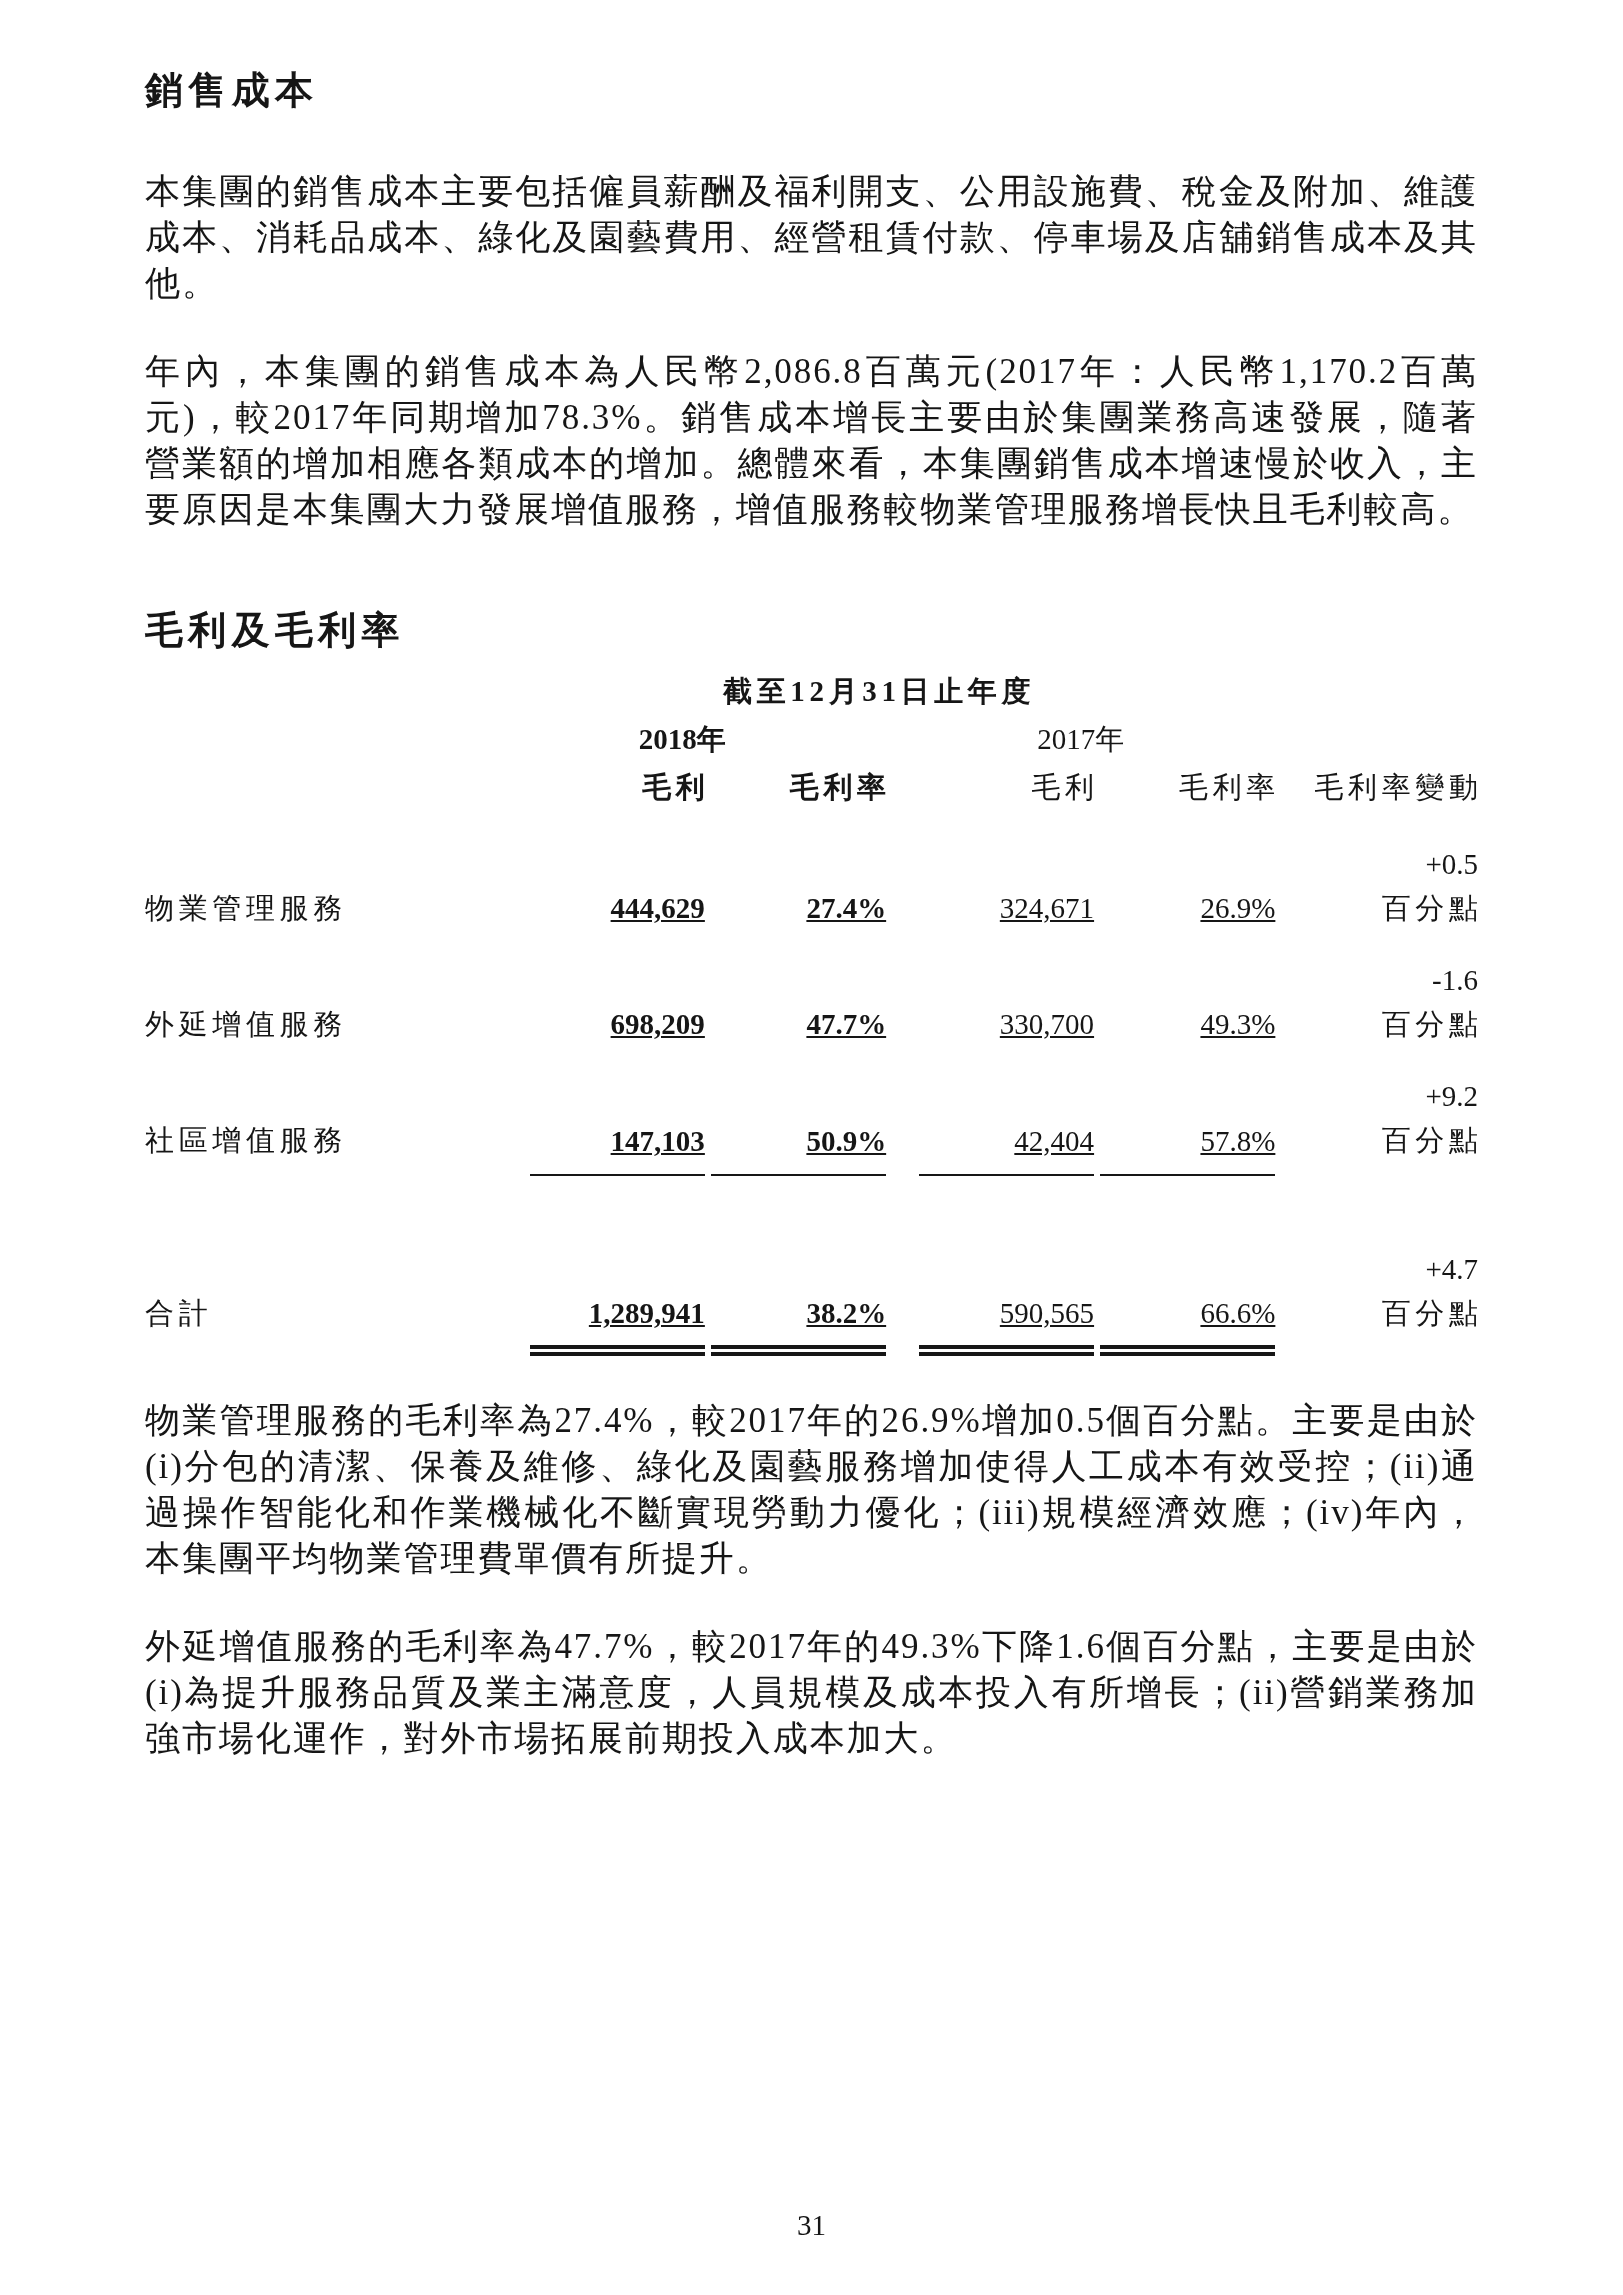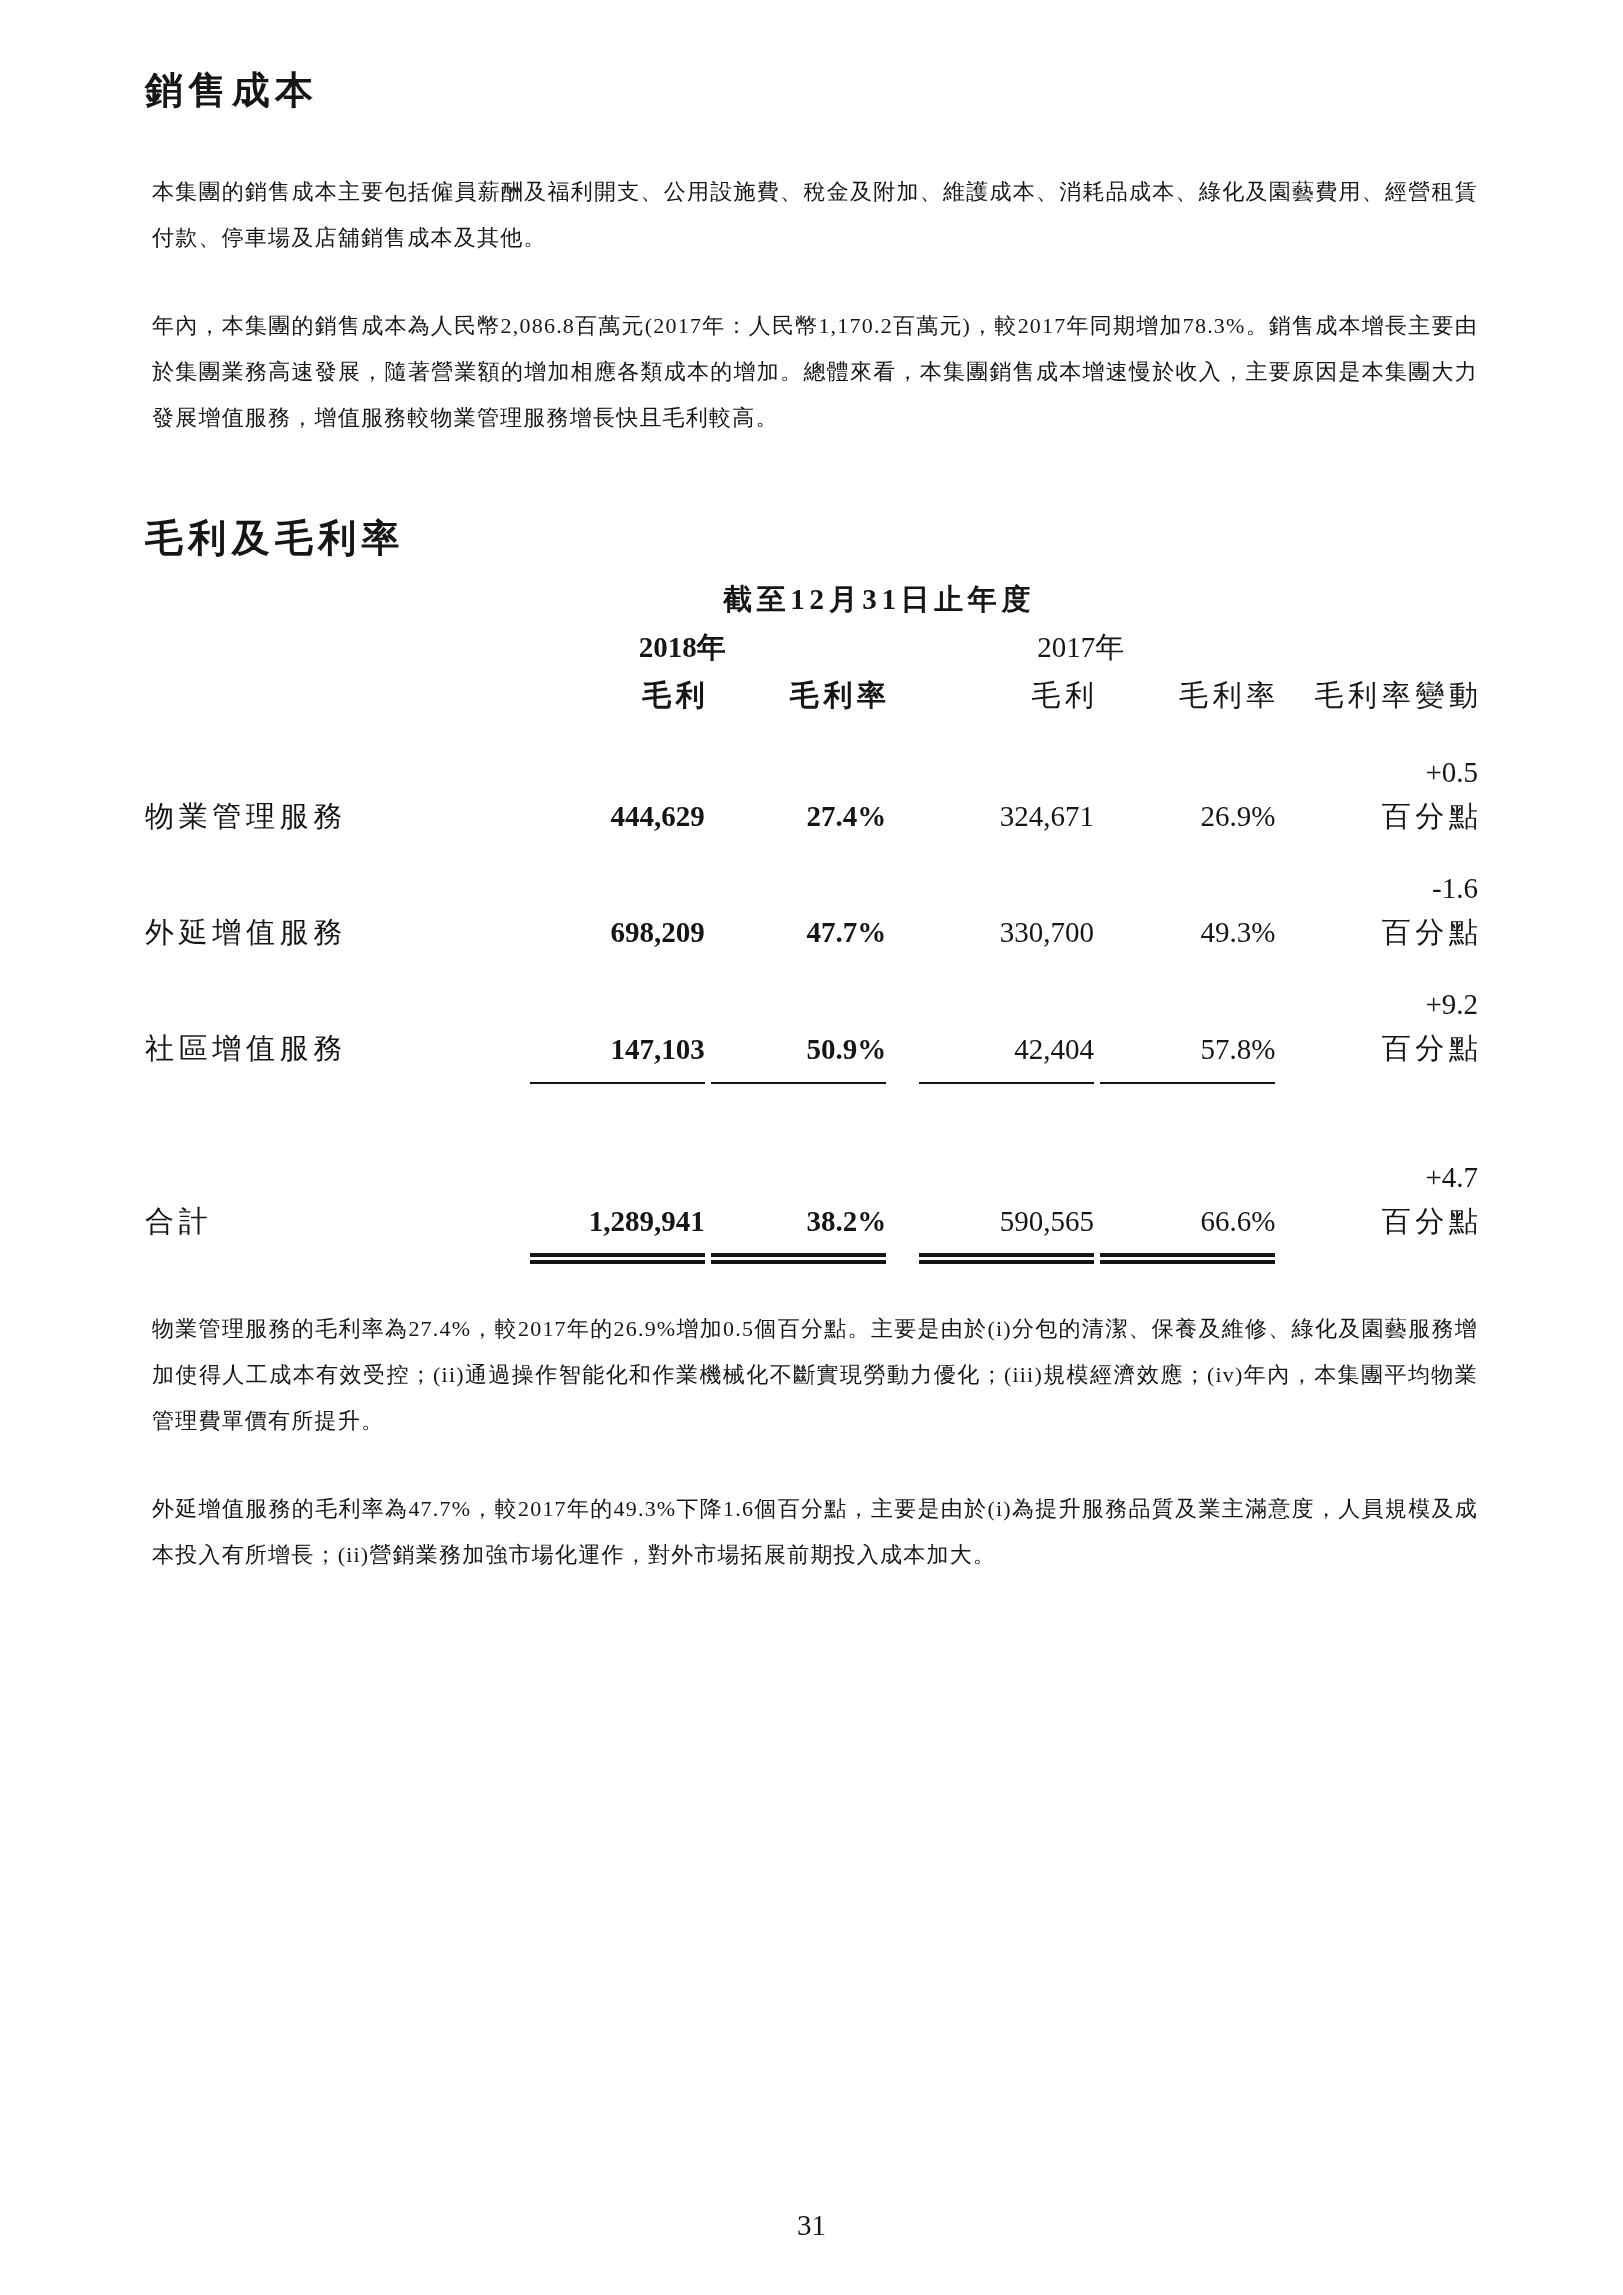--- a/index.html
+++ b/index.html
@@ -17,25 +17,25 @@
     padding: 70px 145px 0 145px;
   }
   h2.doc-heading {
     font-size: 38px;
     font-weight: bold;
     letter-spacing: 0.14em;
     margin: 0;
     line-height: 40px;
   }
   p.doc-para {
-    font-size: 22px;
+    font-size: 35px;
     line-height: 46px;
     letter-spacing: 0.055em;
     text-align: justify;
-    margin: 42px 0 0 7px;
+    margin: 42px 0 0 0;
   }
   p.doc-para:first-of-type { margin-top: 59px; }
   h2.second-heading { margin-top: 77px; }
 
   table.gp-table {
     width: 100%;
     border-collapse: collapse;
     margin-top: 20px;
     font-size: 29px;
     line-height: 42px;
@@ -57,20 +57,21 @@
   tr.data-row.first td { padding-top: 34px; }
   tr.total-row td { padding-top: 71px; }
 
   .change-cell .change-val { line-height: 45px; }
   .change-cell .change-unit { line-height: 42px; }
 
   .val {
     display: inline-block;
     min-width: 175px;
     text-align: right;
+    text-decoration: underline;
   }
   tr.ruled .val {
     border-bottom: 2.7px solid #161616;
     padding-bottom: 12.3px;
   }
   tr.ruled td.plain { padding-bottom: 15px; }
   tr.total-row .val {
     border-bottom: 11px double #161616;
     padding-bottom: 11px;
   }

